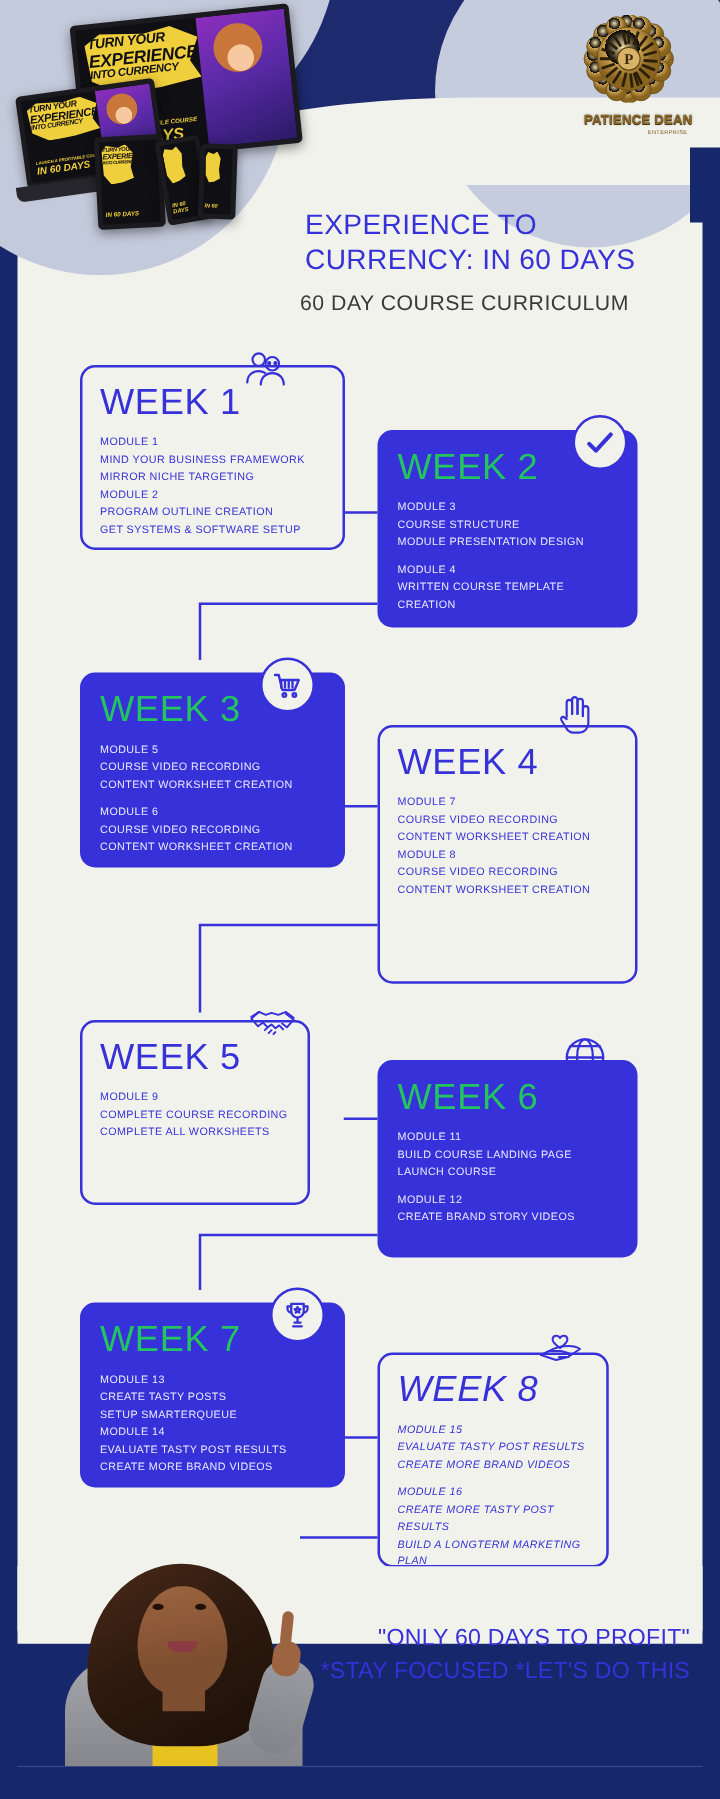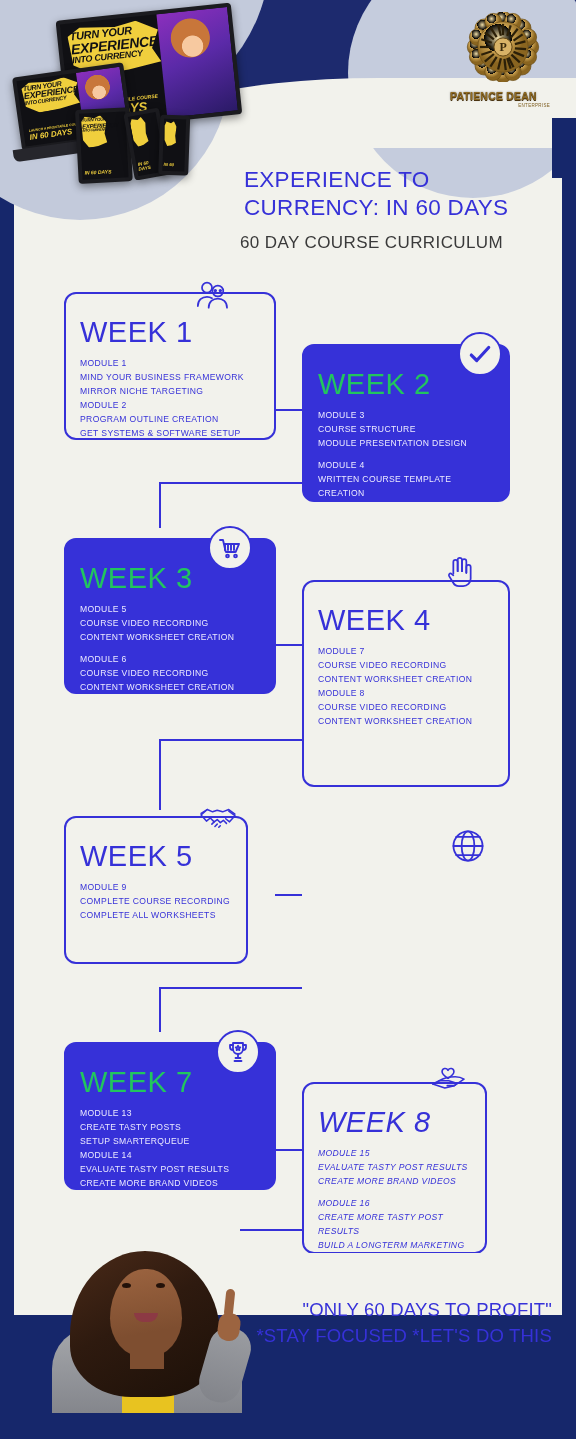--- a/index.html
+++ b/index.html
@@ -109,21 +109,21 @@
     color:#3631d8;font-size:22.5px;line-height:1.24;letter-spacing:.3px;
   }
   .subtitle{
     position:absolute;left:240px;top:233px;width:320px;
     color:#3a3a3a;font-size:17px;letter-spacing:.4px;
   }
   
   .logo{position:absolute;right:22px;top:12px;width:104px;height:96px;}
   .logo-flower{position:absolute;left:16px;top:0;width:74px;height:70px;}
   .logo-name{
-    position:absolute;left:0;bottom:6px;width:104px;text-align:left;
+    position:absolute;left:0;bottom:6px;width:104px;text-align:right;
     font-size:10.5px;font-weight:bold;letter-spacing:.2px;
     color:#8e6a22;
     text-shadow:0 1px 0 #4a3310, 0 0 2px rgba(0,0,0,.5);
     -webkit-text-stroke:.2px #5b4215;
   }
   .logo-tag{
     position:absolute;right:4px;bottom:0;font-size:4.5px;color:#7d5c1d;letter-spacing:.3px;
   }
   
   .board{position:absolute;left:0;top:270px;width:576px;height:1010px;}
@@ -134,21 +134,21 @@
     box-sizing:border-box;
   }
   .wk.light{
     background:#f2f2ec;border:2px solid #3631d8;
   }
   .wk.solid{
     background:#3631d8;border:2px solid #3631d8;
   }
   .wk-title{
     font-size:29px;letter-spacing:.5px;line-height:1;
-    margin:24px 0 10px 14px;
+    margin:14px 0 10px 14px;
   }
   .light .wk-title{color:#3631d8;}
   .solid .wk-title{color:#22c55e;}
   .wk-body{
     margin:0 12px 10px 14px;
     font-size:8.6px;line-height:1.62;letter-spacing:.35px;
   }
   .light .wk-body{color:#3631d8;}
   .solid .wk-body{color:#eceaff;}
   .grp{margin-bottom:8px;}
@@ -506,20 +506,34 @@
     <div class="badge plain" style="left:198px;top:528px;">
       <svg width="44" height="40" viewBox="0 0 52 40" fill="none" stroke="#3631d8" stroke-width="2" stroke-linecap="round" stroke-linejoin="round">
         <path d="M4 14l8-5 7 3 6-2 7 2 8-3 8 6"></path>
         <path d="M12 9l-8 7 7 8 5-4"></path>
         <path d="M40 11l8 6-7 8-5-4"></path>
         <path d="M16 20l5 5 4-3 4 4 4-3 4 4"></path>
         <path d="M21 25l-3 3M25 28l-3 3M29 30l-2 2"></path>
       </svg>
     </div>
 
+    <div class="wk solid" style="left:302px;top:578px;width:208px;height:158px;">
+      <div class="wk-title">WEEK 6</div>
+      <div class="wk-body">
+        <div class="grp">
+          <div>MODULE 11</div>
+          <div>BUILD COURSE LANDING PAGE</div>
+          <div>LAUNCH COURSE</div>
+        </div>
+        <div class="grp">
+          <div>MODULE 12</div>
+          <div>CREATE BRAND STORY VIDEOS</div>
+        </div>
+      </div>
+    </div>
     <div class="badge plain" style="left:448px;top:556px;">
       <svg width="40" height="40" viewBox="0 0 44 44" fill="none" stroke="#3631d8" stroke-width="2" stroke-linecap="round">
         <circle cx="22" cy="22" r="16"></circle>
         <ellipse cx="22" cy="22" rx="7" ry="16"></ellipse>
         <path d="M6 22h32M9 12h26M9 32h26"></path>
       </svg>
     </div>
 
     <div class="wk solid" style="left:64px;top:772px;width:212px;height:148px;">
       <div class="wk-title">WEEK 7</div>

